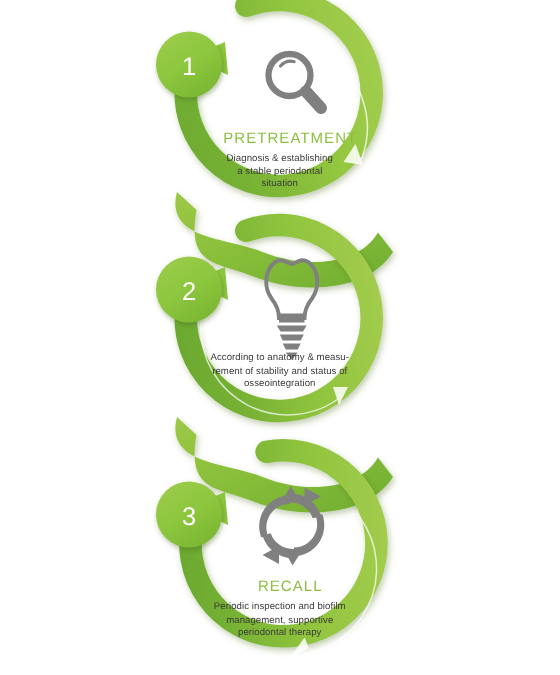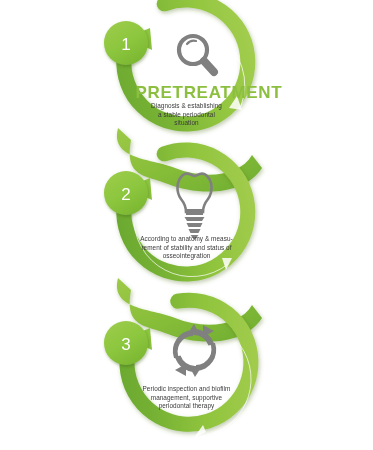--- a/index.html
+++ b/index.html
@@ -33,22 +33,22 @@
   .ring-text {
     position: absolute;
     left: 50%;
     transform: translateX(-50%);
     width: 130px;
     text-align: center;
     pointer-events: none;
   }
   .ring-title {
     font-family: "Liberation Sans Narrow", "Liberation Sans", sans-serif;
-    font-weight: bold;
-    font-size: 17px;
+    font-weight: normal;
+    font-size: 10px;
     letter-spacing: 0.7px;
     color: #8cbf3f;
     text-transform: uppercase;
     line-height: 13px;
     margin: 0 0 3px 0;
     white-space: nowrap;
     padding-left: 14px;
   }
   .ring-desc {
     font-family: "Liberation Sans Narrow", "Liberation Sans", sans-serif;
@@ -235,20 +235,21 @@
       <p class="ring-desc">
         <span>According to anatomy &amp; measu-</span><br>
         <span>rement of stability and status of</span><br>
         <span>osseointegration</span>
       </p>
     </div>
   </div>
 
   <div class="stage">
     <div class="ring-text" style="top:385px;width:148px;">
+      <p class="ring-title">RECALL</p>
       <p class="ring-desc">
         <span>Periodic inspection and biofilm</span><br>
         <span>management, supportive</span><br>
         <span>periodontal therapy</span>
       </p>
     </div>
   </div>
 
 </div>
 

